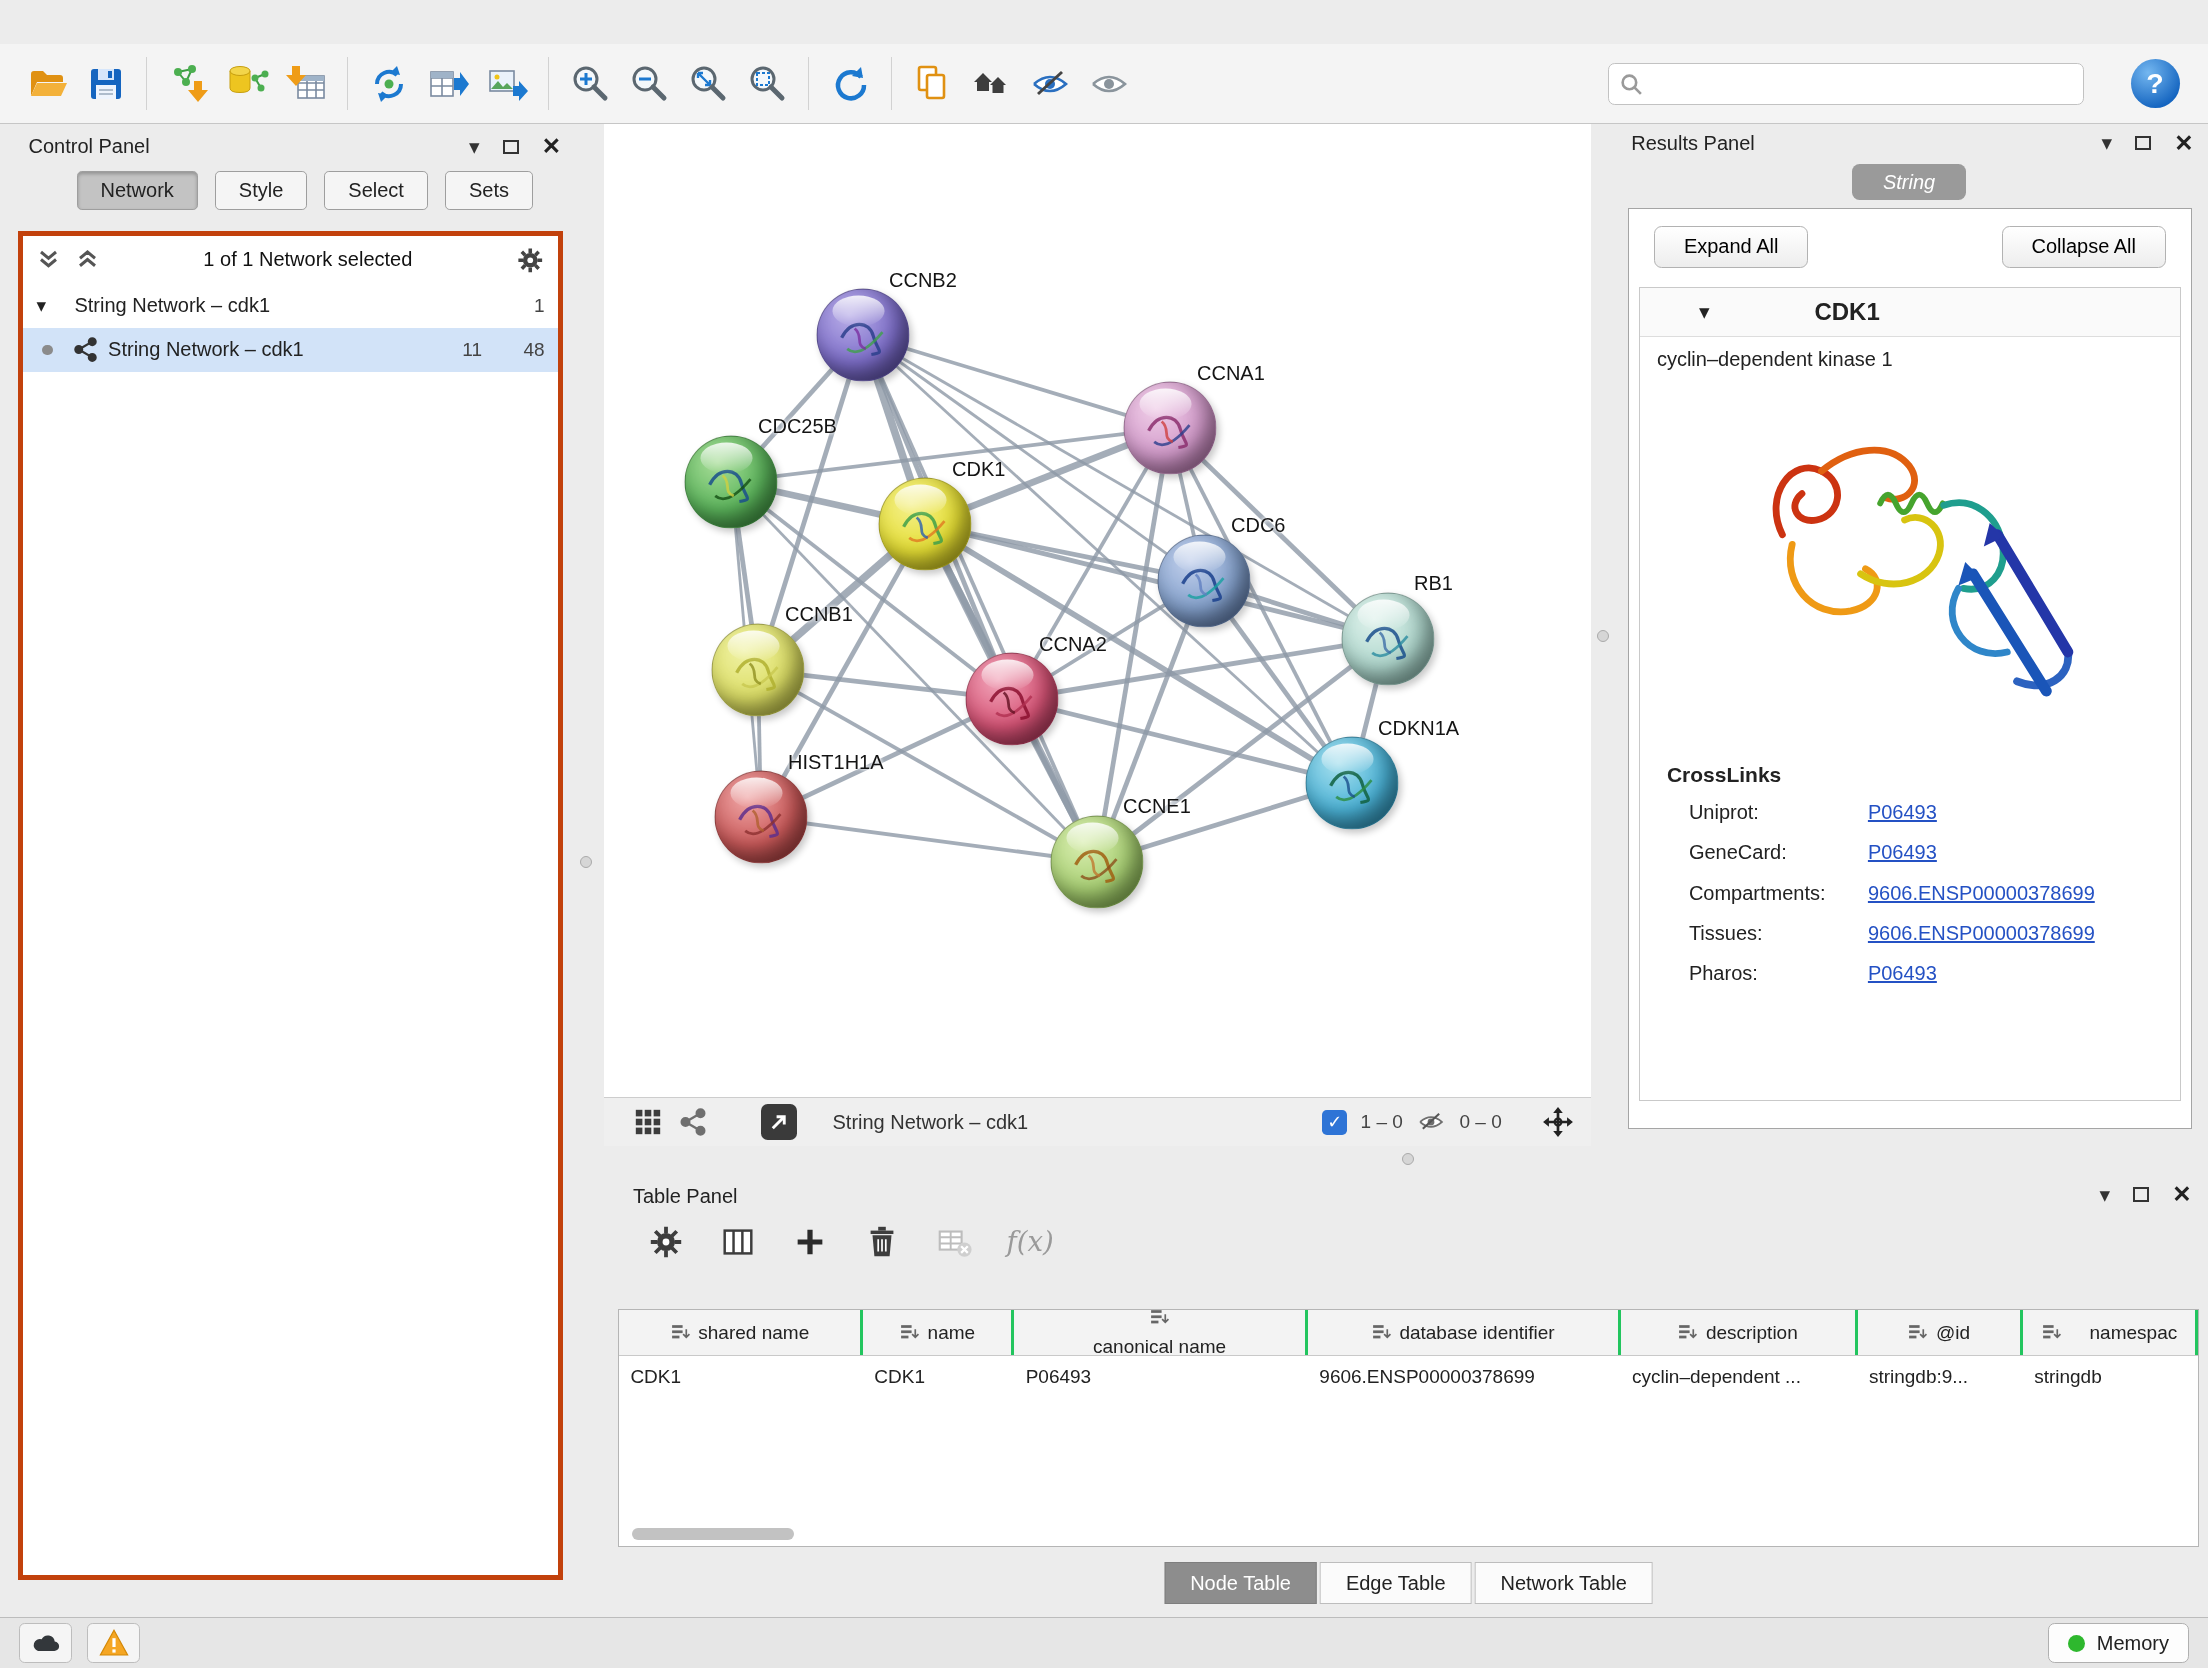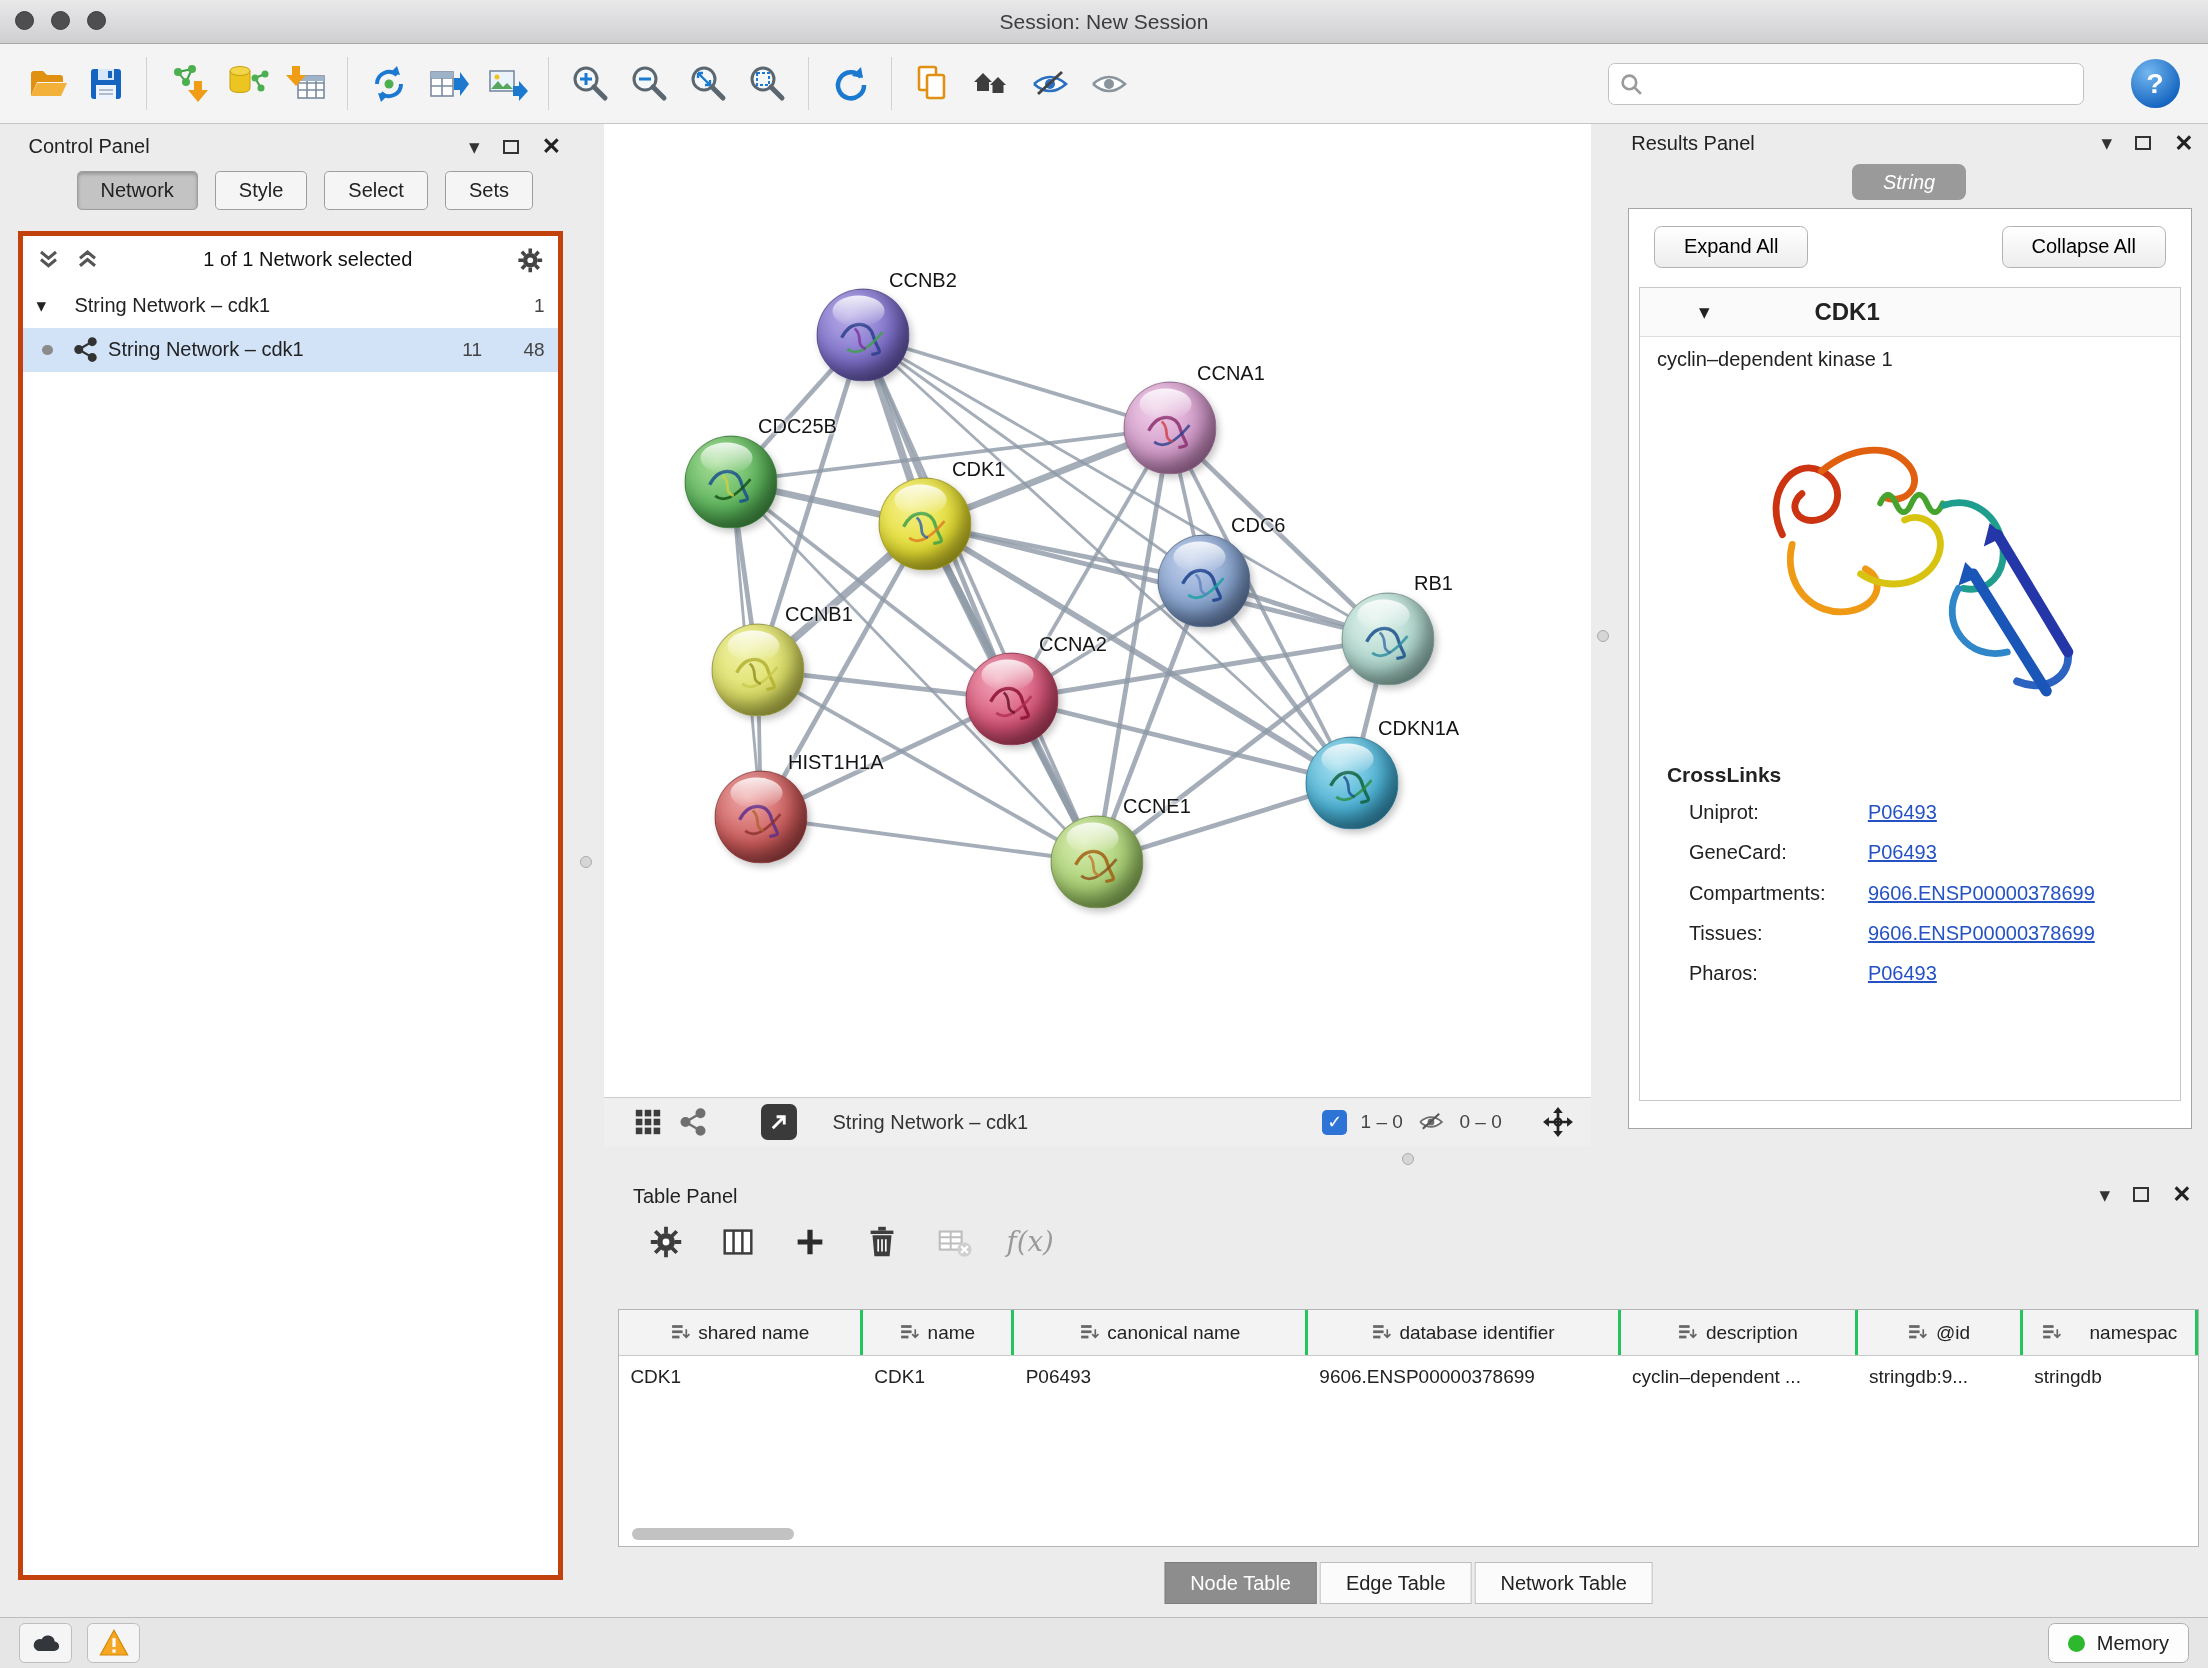--- a/index.html
+++ b/index.html
@@ -135,28 +135,20 @@
   .sb-btn svg { width: 32px; height: 32px; }
   .memory-btn { margin-left: auto; display: flex; align-items: center; gap: 11.4px; font-size: 20px;
     border: 1px solid #b0b0b0; border-radius: 6.7px; background: #fdfdfd; padding: 7.6px 19px; cursor: pointer; }
   .mem-dot { width: 17px; height: 17px; border-radius: 50%; background: #2eb82e; }
 </style>
 </head>
 <body>
 
 <div class="app">
 
-  <div class="titlebar">
-    <div class="traffic">
-      <span class="tl"></span>
-      <span class="tl"></span>
-      <span class="tl"></span>
-    </div>
-    <div class="win-title">Session: New Session</div>
-  </div>
 
   <div class="toolbar">
     <span id="tb-buttons" style="display:flex;align-items:center;">
         <button class="tb-btn">
           <svg viewBox="0 0 44 44">
             <path d="M6 34 V12 q0-3 3-3 h9 l4 4 h13 q3 0 3 3 v4 H12 z" fill="#e09112"></path>
             <path d="M6 34 l6-13 h30 l-6 13 z" fill="#f3b13a"></path>
           </svg>
         </button>
         <button class="tb-btn">
@@ -696,21 +688,21 @@
             </div>
             <div class="th" style="width: 152px;">
               <svg viewBox="0 0 20 20">
                 <rect x="2" y="3" width="10" height="2.6" fill="#666"></rect>
                 <rect x="2" y="8" width="10" height="2.6" fill="#666"></rect>
                 <rect x="2" y="13" width="7" height="2.6" fill="#666"></rect>
                 <path d="M15.5 7 v7 M12.5 11.5 l3 3 3-3" stroke="#666" stroke-width="1.6" fill="none"></path>
               </svg>
               <span>name</span>
             </div>
-            <div class="th" style="width: 295px;">
+            <div class="th" style="width: 295px; flex-direction: column;">
               <svg viewBox="0 0 20 20">
                 <rect x="2" y="3" width="10" height="2.6" fill="#666"></rect>
                 <rect x="2" y="8" width="10" height="2.6" fill="#666"></rect>
                 <rect x="2" y="13" width="7" height="2.6" fill="#666"></rect>
                 <path d="M15.5 7 v7 M12.5 11.5 l3 3 3-3" stroke="#666" stroke-width="1.6" fill="none"></path>
               </svg>
               <span>canonical name</span>
             </div>
             <div class="th" style="width: 314px;">
               <svg viewBox="0 0 20 20">

